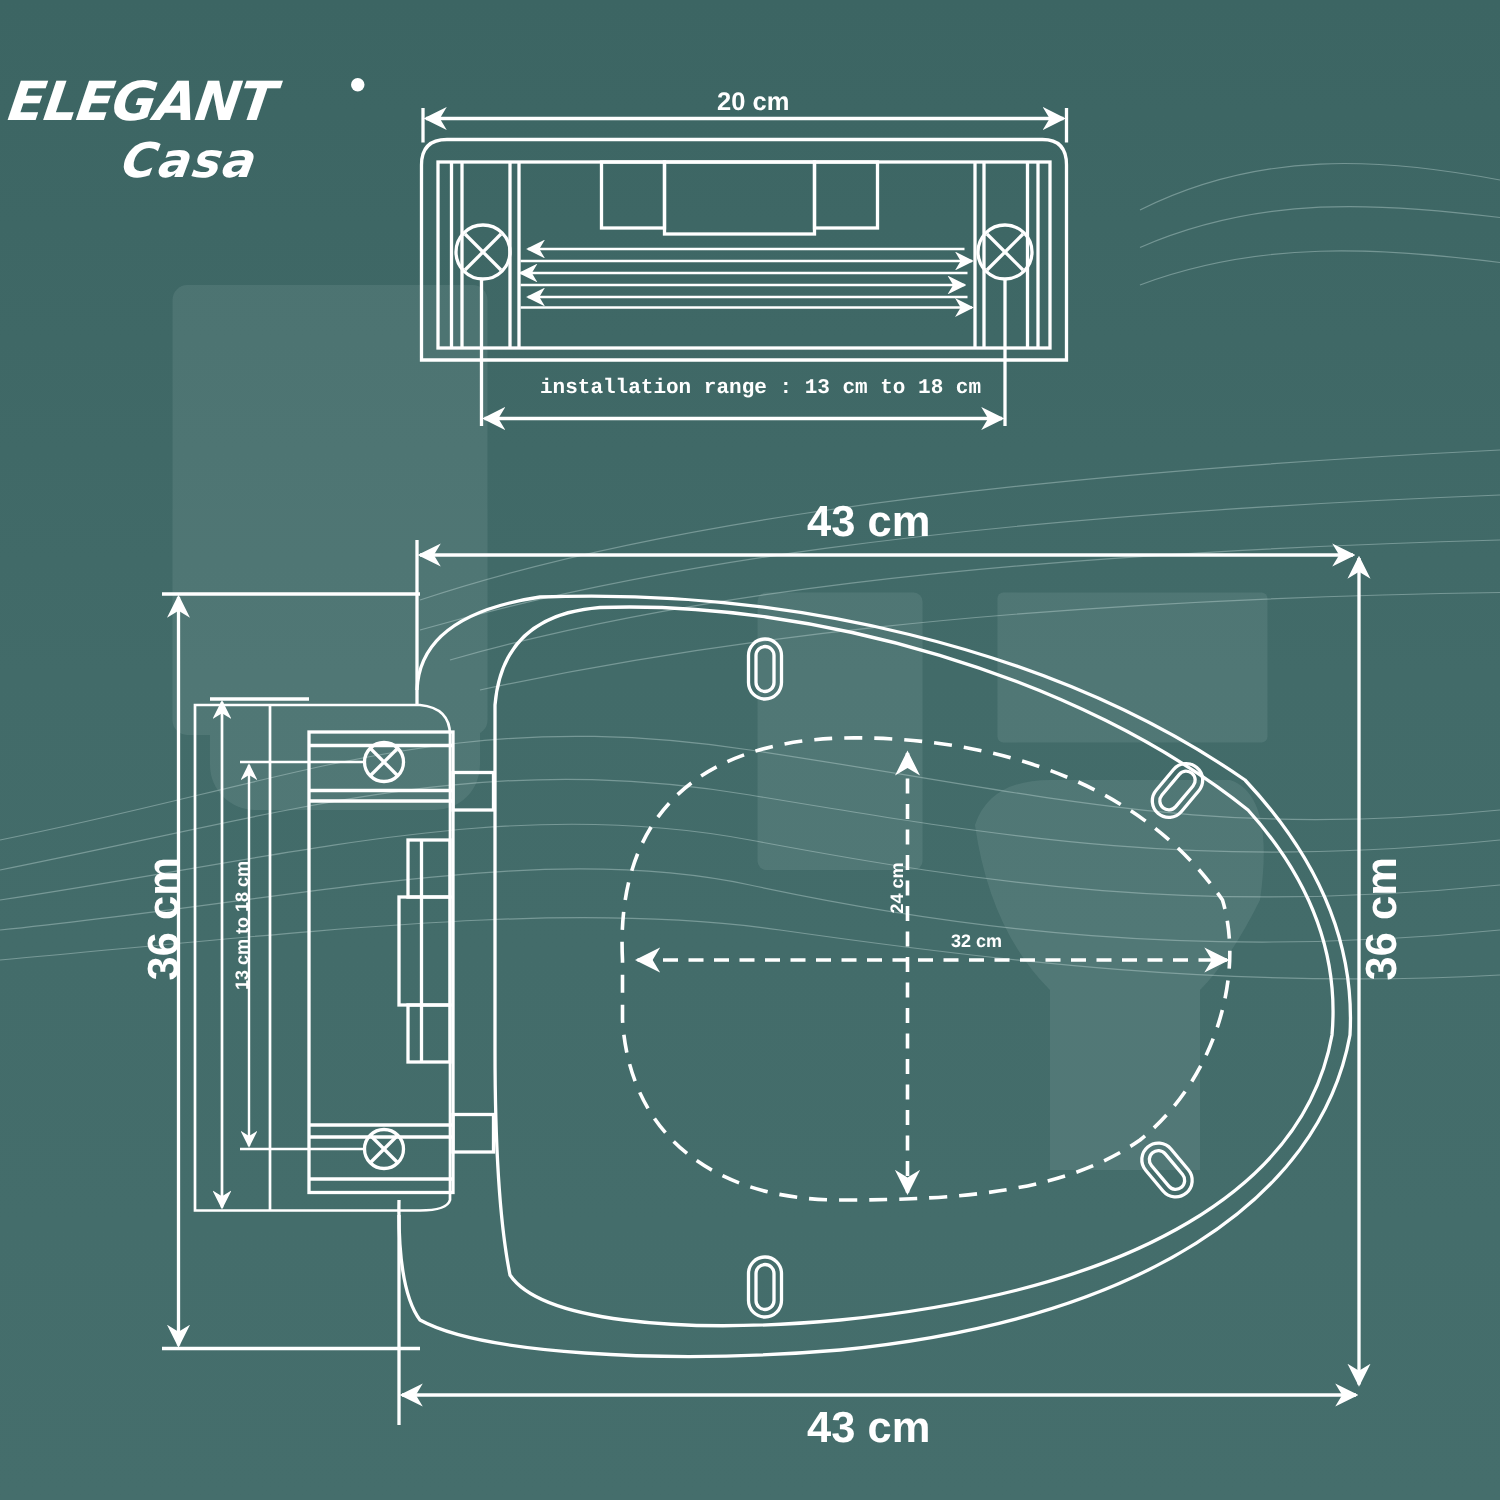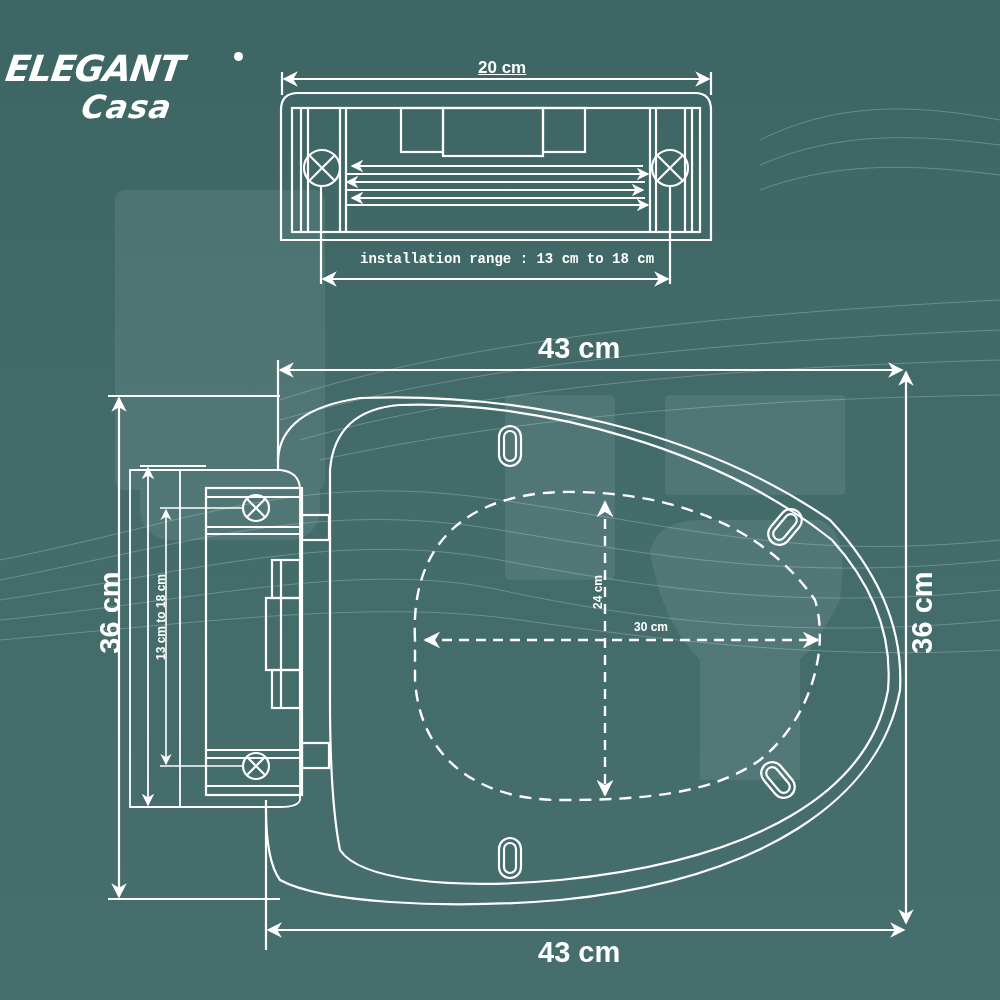--- a/index.html
+++ b/index.html
@@ -163,27 +163,27 @@
       <line x1="166" y1="510" x2="166" y2="764" marker-start="url(#arr)" marker-end="url(#arr)" stroke-width="1.6"></line>
     </g>
   </svg>
 
   <div class="logo">
     <span class="l1">ELEGANT</span>
     <span class="reg"></span>
     <span class="l2">Casa</span>
   </div>
 
-  <div class="lbl" style="left:478px; top:58px; font-size:17px;text-decoration:underline;">20 cm</div>
+  <div class="lbl" style="left:478px; top:58px; font-size:17px;">20 cm</div>
   <div class="lbl small" style="left:360px; top:251px;font-family:Liberation Mono, monospace;">installation range : 13 cm to 18 cm</div>
 
   <div class="lbl big" style="left:538px; top:332px;">43 cm</div>
   <div class="lbl big" style="left:538px; top:936px;">43 cm</div>
 
   <div class="lbl big rot-ccw" style="left:60px; top:596px; width:100px; text-align:center;">36 cm</div>
   <div class="lbl big rot-ccw" style="left:872px; top:596px; width:100px; text-align:center;">36 cm</div>
 
   <div class="lbl tiny rot-ccw" style="left:106px; top:610px; width:110px; text-align:center;">13 cm to 18 cm</div>
 
   <div class="lbl tiny rot-ccw" style="left:568px; top:585px; width:60px; text-align:center;">24 cm</div>
-  <div class="lbl tiny" style="left:634px; top:620px;">30 cm</div>
+  <div class="lbl tiny" style="left:634px; top:620px;">32 cm</div>
 
 </div>
 
 </body></html>

